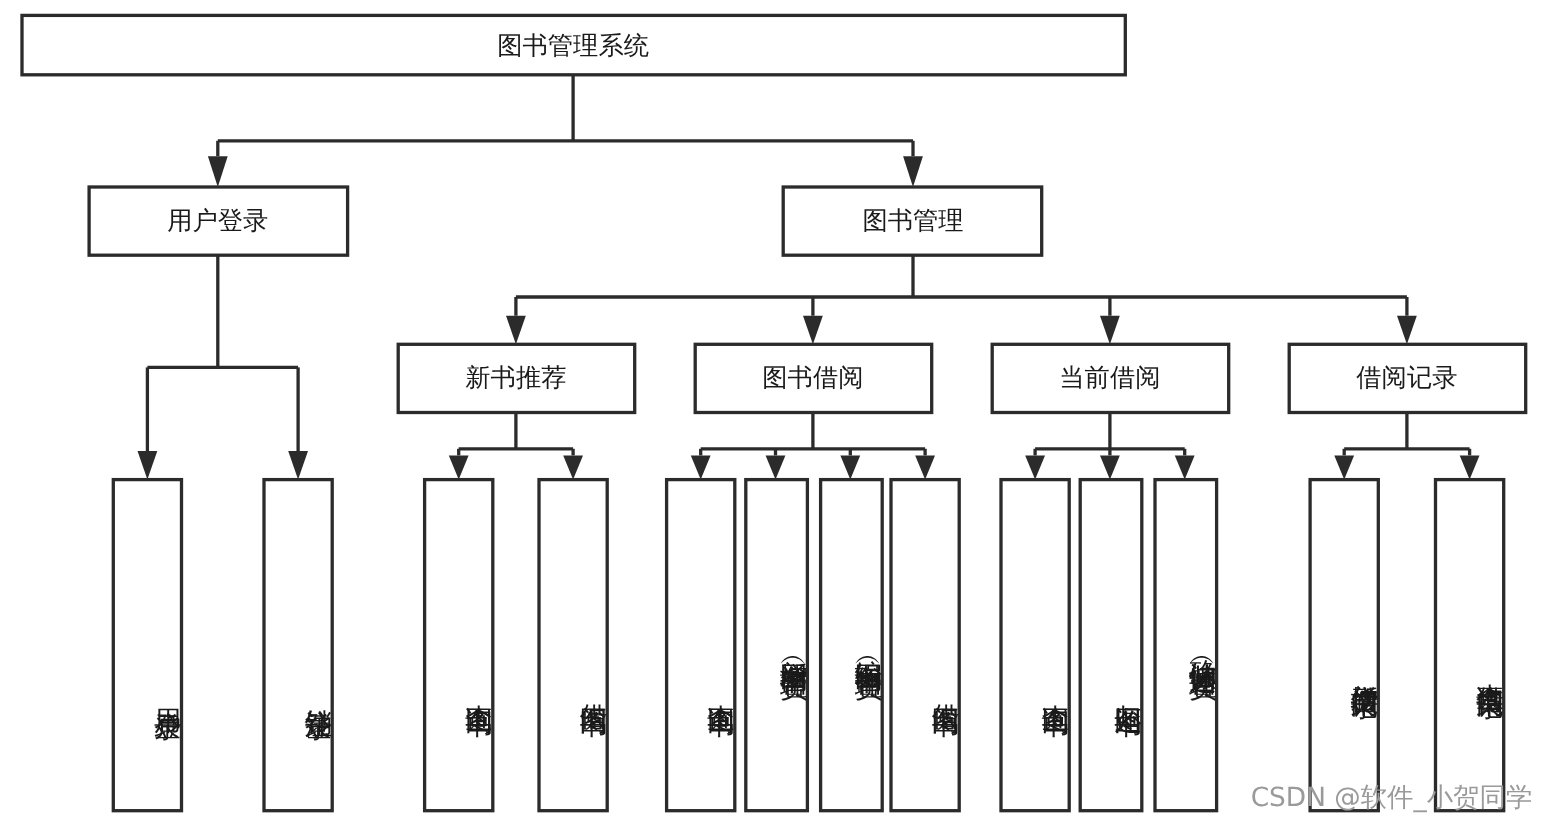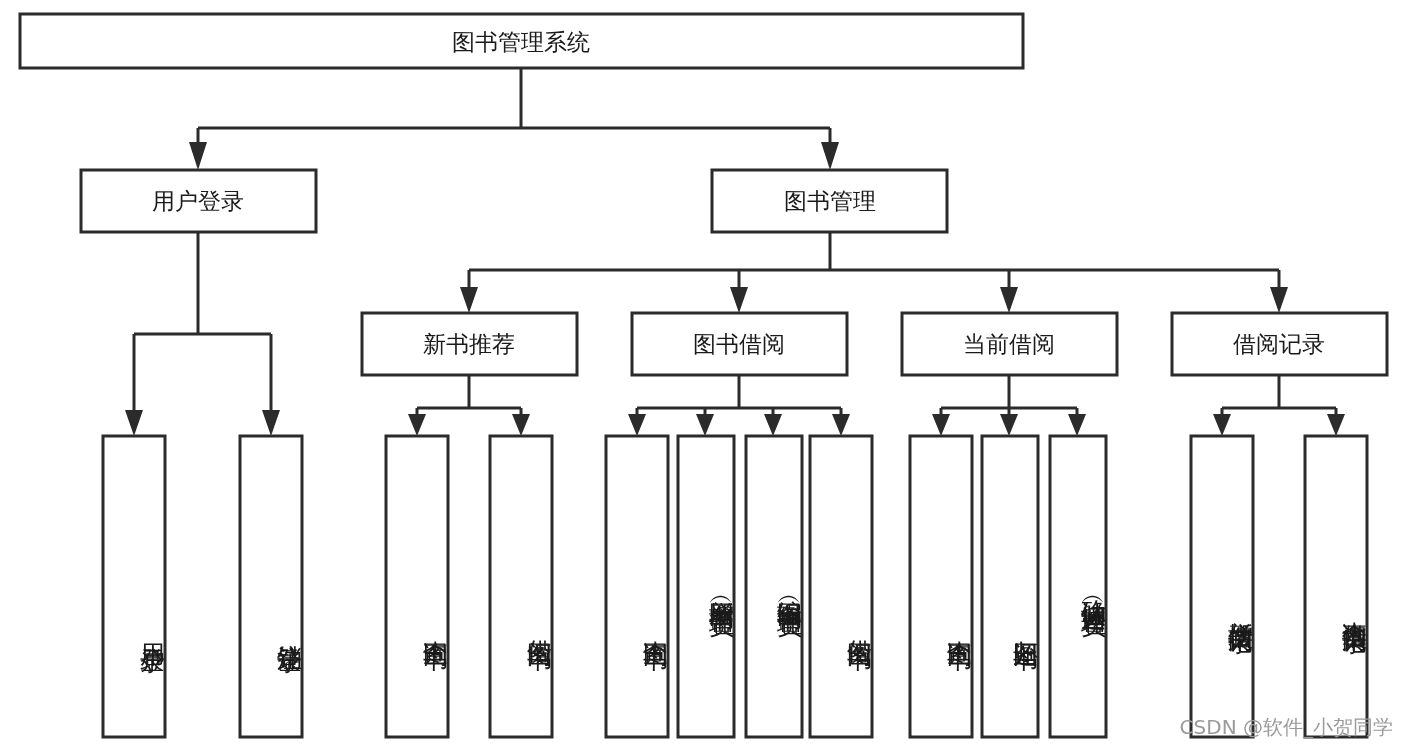--- a/index.html
+++ b/index.html
@@ -62,21 +62,21 @@
     display: flex;
     align-items: flex-start;
     justify-content: center;
     pointer-events: none;
   }
   .watermark {
     position: absolute;
     right: 12px;
     bottom: 6px;
     font-family: "DejaVu Sans", "Liberation Sans", sans-serif;
-    font-size: 20px;
+    font-size: 24px;
     color: #9a9a9a;
     white-space: nowrap;
   }
 </style>
 </head>
 <body>
 
 <div id="diagram-root">
 
   <svg id="flow-svg" viewBox="0 0 1405 747">

